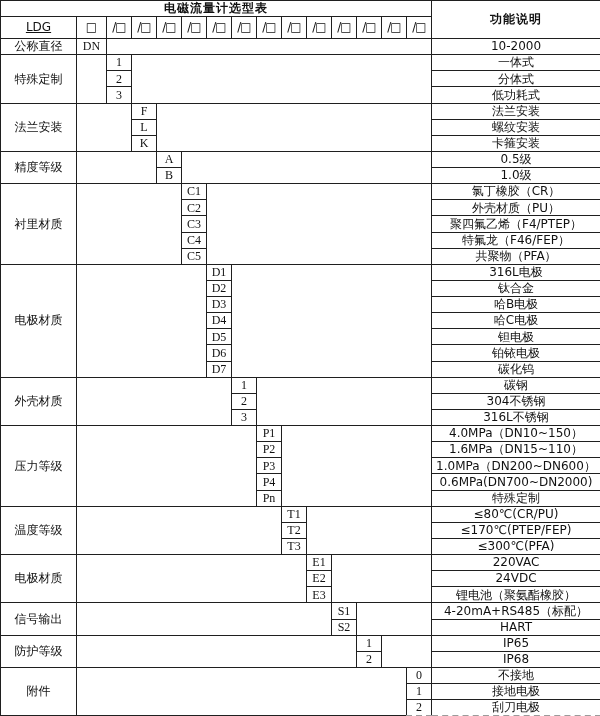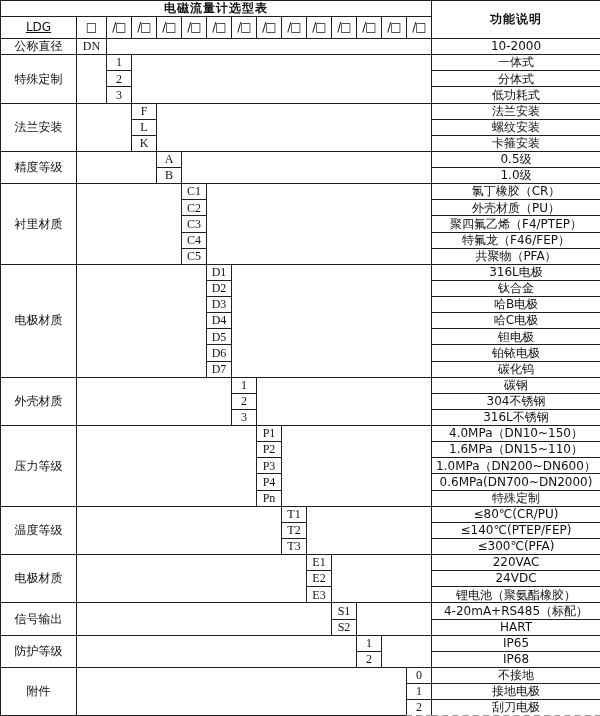--- a/index.html
+++ b/index.html
@@ -220,21 +220,21 @@
       </tr>
       <tr class="r-data">
         <td class="label-cell" rowspan="3">温度等级</td>
         <td class="empty-cell" rowspan="3" colspan="8"></td>
         <td class="code-cell">T1</td>
         <td class="empty-cell" rowspan="3" colspan="5"></td>
         <td class="func-cell">≤80℃(CR/PU)</td>
       </tr>
       <tr class="r-data">
         <td class="code-cell">T2</td>
-        <td class="func-cell">≤140℃(PTEP/FEP)</td>
+        <td class="func-cell">≤170℃(PTEP/FEP)</td>
       </tr>
       <tr class="r-data">
         <td class="code-cell">T3</td>
         <td class="func-cell">≤300℃(PFA)</td>
       </tr>
       <tr class="r-data">
         <td class="label-cell" rowspan="3">电极材质</td>
         <td class="empty-cell" rowspan="3" colspan="9"></td>
         <td class="code-cell">E1</td>
         <td class="empty-cell" rowspan="3" colspan="4"></td>

